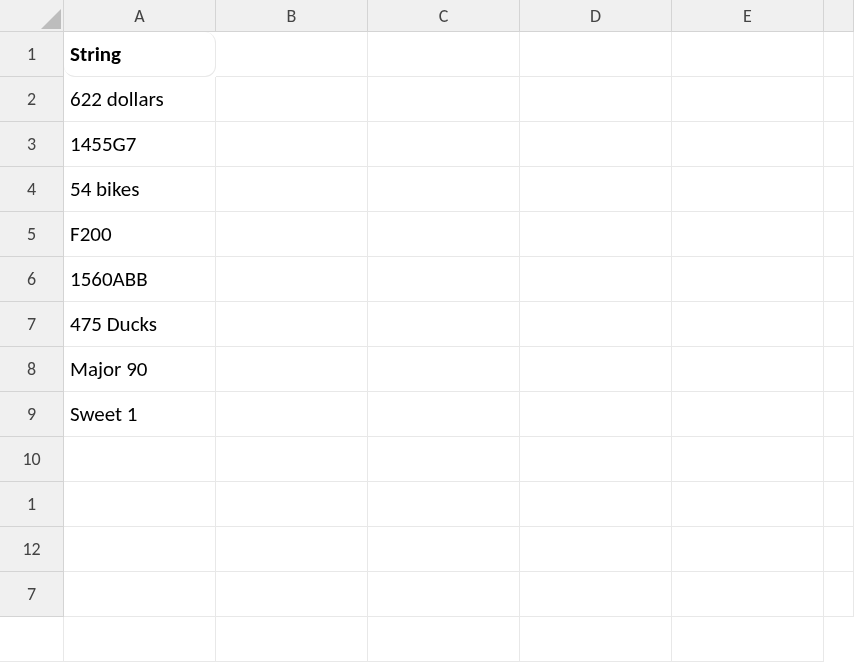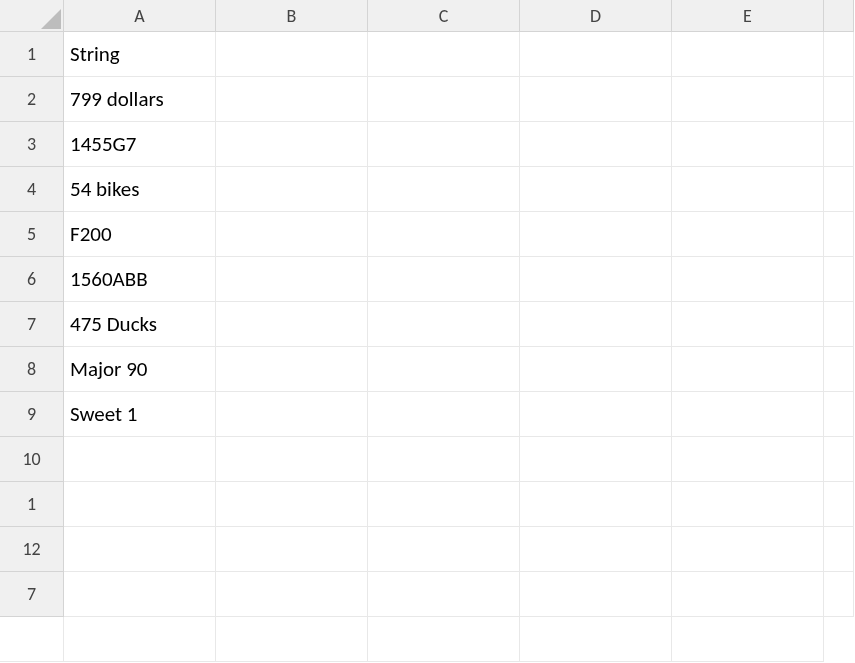--- a/index.html
+++ b/index.html
@@ -66,21 +66,22 @@
       border-bottom: 1px solid #e8e8e8;
       padding: 0 6px;
       display: flex;
       align-items: center;
       font-size: 21px;
       overflow: hidden;
       white-space: nowrap;
       cursor: cell;
     }
     .cell.bold {
-      font-weight: normal;
+      font-weight: bold;
+      border-radius: 11px;
     }
   </style>
 </head>
 <body>
 
 <div class="spreadsheet">
 
   <div class="corner"></div>
 
 <div class="col-header">A</div>
@@ -90,21 +91,21 @@
     <div class="col-header">E</div>
     <div class="col-header"></div>
     <div class="row-header">1</div>
     <div class="cell bold">String</div>
     <div class="cell"></div>
     <div class="cell"></div>
     <div class="cell"></div>
     <div class="cell"></div>
     <div class="cell"></div>
     <div class="row-header">2</div>
-    <div class="cell">799 dollars</div>
+    <div class="cell">622 dollars</div>
     <div class="cell"></div>
     <div class="cell"></div>
     <div class="cell"></div>
     <div class="cell"></div>
     <div class="cell"></div>
     <div class="row-header">3</div>
     <div class="cell">1455G7</div>
     <div class="cell"></div>
     <div class="cell"></div>
     <div class="cell"></div>

